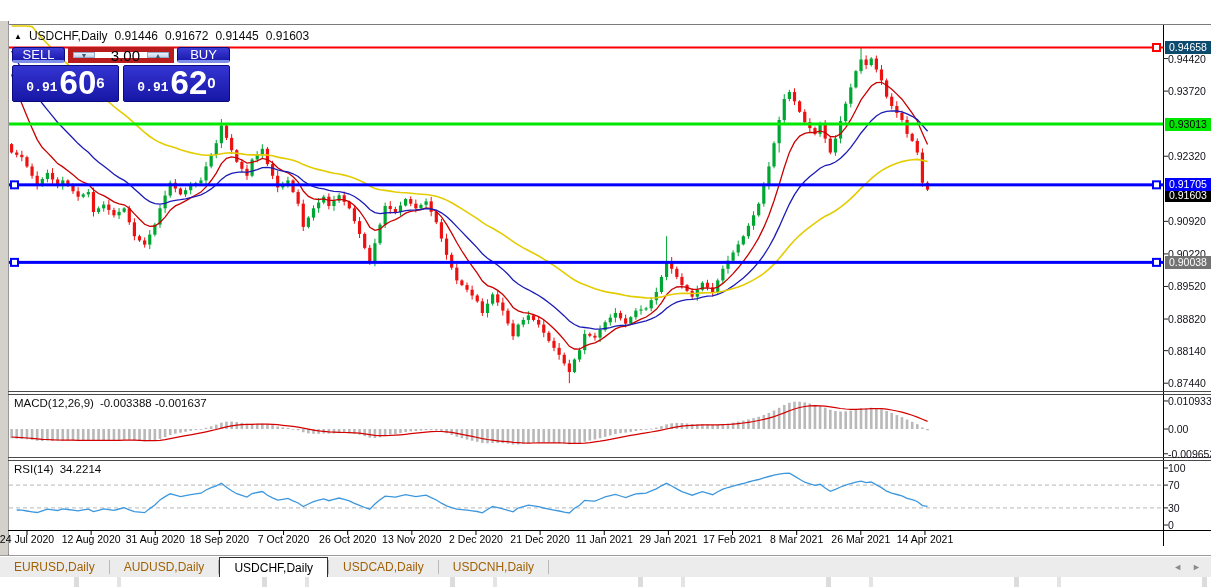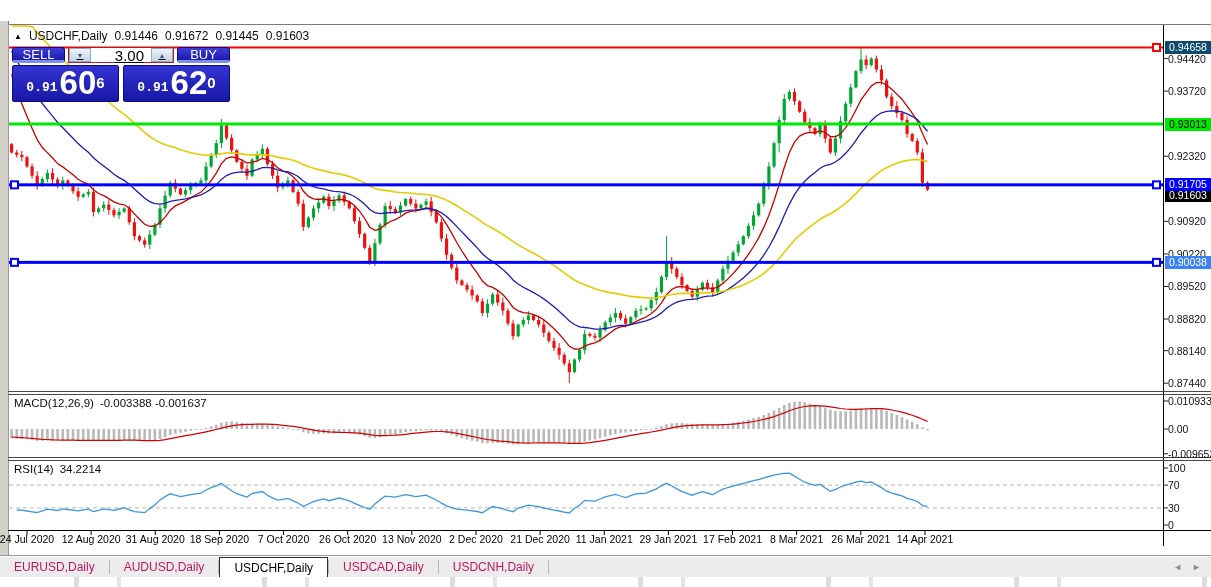--- a/index.html
+++ b/index.html
@@ -17,41 +17,41 @@
   svg.canvas{position:absolute;left:0;top:0;z-index:5;}
   .chart-title{position:absolute;left:14px;top:29px;z-index:20;font-size:12px;color:#0c0c0c;display:flex;gap:7px;align-items:center;}
   .chart-title .tri{font-size:8px;color:#000;}
   .chart-title .sym{letter-spacing:0;}
   
   .trade-panel{position:absolute;left:12px;top:47px;width:218px;z-index:25;}
   .tp-row1{display:flex;align-items:stretch;height:16px;}
   .tp-btn{width:53px;background:linear-gradient(#3d3dd8,#1b1bae);border:1px solid #0b0b7e;border-radius:3px;
           color:#fff;font-size:13px;display:flex;align-items:center;justify-content:center;
           border-bottom:3px solid #7d8fe8;box-sizing:border-box;cursor:pointer;}
-  .tp-spin{flex:1;display:flex;margin:0 3px;border:1px solid #b91c1c;background:#fff;box-sizing:border-box;text-decoration:underline;}
+  .tp-spin{flex:1;display:flex;margin:0 3px;border:5px solid #b91c1c;background:#fff;box-sizing:border-box;}
   .spin-btn{width:20px;background:linear-gradient(#eef3fa,#c3d4e8);border:1px solid #92aac6;color:#3d5a78;
             font-size:7px;display:flex;align-items:center;justify-content:center;cursor:pointer;}
   .spin-val{flex:1;font-size:15px;color:#000;display:flex;align-items:center;justify-content:flex-end;padding-right:7px;}
   .tp-row2{display:flex;gap:4px;margin-top:2px;}
   .tp-price{flex:1;height:37px;background:linear-gradient(#3434d2,#1717a6);border:1px solid #0b0b7e;border-radius:2px;
             color:#fff;display:flex;align-items:flex-end;justify-content:center;padding-bottom:3px;box-sizing:border-box;cursor:pointer;}
   .tp-price .frac{font-size:13px;font-weight:bold;margin-right:2px;line-height:20px;font-family:Liberation Mono, monospace;}
   .tp-price .big{font-size:33px;font-weight:bold;line-height:30px;}
   .tp-price .sup{font-size:15px;font-weight:bold;line-height:34px;vertical-align:top;align-self:flex-start;}
   
   .axis-label{position:absolute;left:1168px;width:43px;font-size:10.5px;color:#101018;z-index:12;}
   .badge{position:absolute;left:1165px;width:46px;height:13px;font-size:10.5px;line-height:13px;
          padding-left:4px;box-sizing:border-box;z-index:13;color:#fff;}
   .ind-label{position:absolute;z-index:12;font-size:11.5px;color:#0c0c0c;display:flex;gap:6px;}
   
   .date-label{position:absolute;top:533px;font-size:10.5px;color:#000;z-index:12;white-space:nowrap;transform:translateX(-50%);}
   
   .tabbar{position:absolute;left:0;top:555px;width:1211px;height:22px;background:#ececec;
           border-top:1px solid #9b9b9b;box-shadow:inset 0 1px 0 #fff;display:flex;align-items:stretch;z-index:30;}
-  .tab{font-size:12px;color:#be185d;display:flex;align-items:center;padding:0 14px;cursor:pointer;white-space:nowrap;}
+  .tab{font-size:12px;color:#a16207;display:flex;align-items:center;padding:0 14px;cursor:pointer;white-space:nowrap;}
   .tab.active{background:#fff;border:1px solid #2e2e2e;border-bottom:1px solid #fff;color:#000;margin-top:1px;}
   .tab-sep{width:1px;background:#b9b9b9;margin:4px 0;}
   .tab-arrows{margin-left:auto;display:flex;align-items:center;gap:10px;padding-right:10px;color:#8b8b8b;font-size:9px;}
   .tab-arrows span{cursor:pointer;}
   
   .status-strip{position:absolute;left:0;top:577px;width:1211px;height:10px;background:#fff;z-index:30;
     background-image:repeating-linear-gradient(90deg,#fff 0 74px,#dcdcdc 74px 79px,#fff 79px 117px,#e4e4e4 117px 121px,#fff 121px 188px);}
 </style>
 </head>
 <body>
@@ -732,21 +732,21 @@
         <div class="axis-label" style="top: 423px;">0.00</div>
         <div class="axis-label" style="top: 447.751px;">-0.009653</div>
         <div class="axis-label" style="top: 462px;">100</div>
         <div class="axis-label" style="top: 479.1px;">70</div>
         <div class="axis-label" style="top: 501.9px;">30</div>
         <div class="axis-label" style="top: 519px;">0</div>
         <div class="badge" style="top: 189px; background: rgb(0, 0, 0); color: rgb(255, 255, 255);">0.91603</div>
         <div class="badge" style="top: 41px; background: #0c4a6e; color: rgb(255, 255, 255);">0.94658</div>
         <div class="badge" style="top: 118px; background: rgb(0, 232, 0); color: rgb(0, 0, 0);">0.93013</div>
         <div class="badge" style="top: 178px; background: rgb(0, 0, 255); color: rgb(255, 255, 255);">0.91705</div>
-        <div class="badge" style="top: 256px; background: #3b82f6; color: rgb(255, 255, 255);">0.90038</div>
+        <div class="badge" style="top: 256px; background: #737373; color: rgb(255, 255, 255);">0.90038</div>
       </div>
     <div id="date-layer">
         <div class="date-label" style="left: 27px;">24 Jul 2020</div>
         <div class="date-label" style="left: 91.14px;">12 Aug 2020</div>
         <div class="date-label" style="left: 155.28px;">31 Aug 2020</div>
         <div class="date-label" style="left: 219.42px;">18 Sep 2020</div>
         <div class="date-label" style="left: 283.56px;">7 Oct 2020</div>
         <div class="date-label" style="left: 347.7px;">26 Oct 2020</div>
         <div class="date-label" style="left: 411.84px;">13 Nov 2020</div>
         <div class="date-label" style="left: 475.98px;">2 Dec 2020</div>

